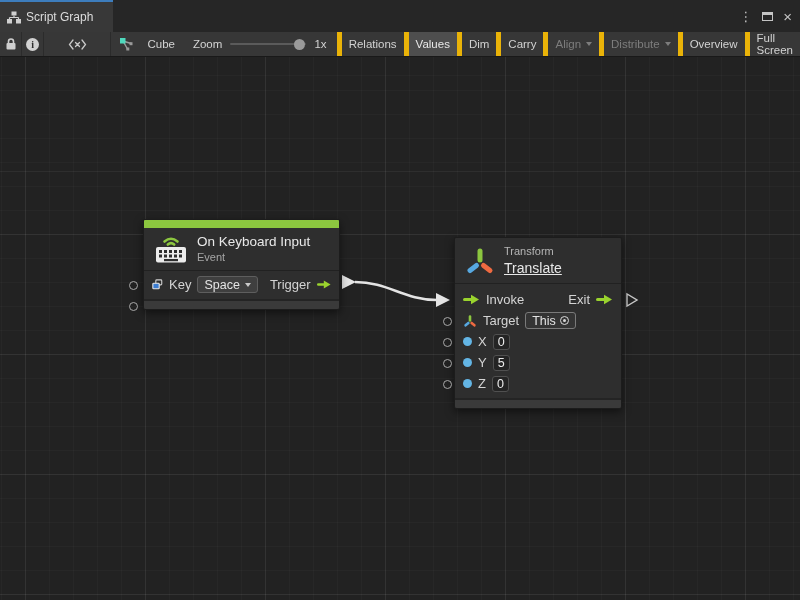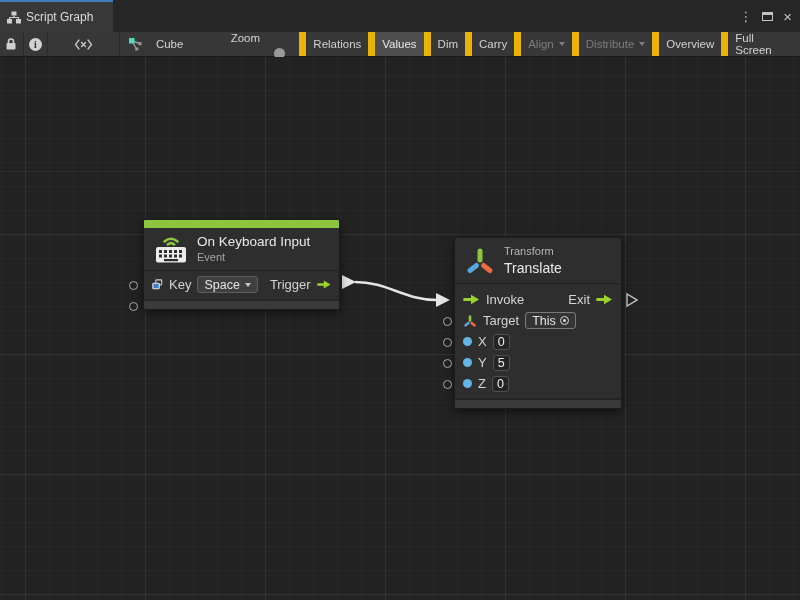--- a/index.html
+++ b/index.html
@@ -17,27 +17,27 @@
   .win-max { width:11px; height:9px; border:1px solid #c4c4c4; border-top:3px solid #c4c4c4; }
   .win-close { font-size:15px; line-height:1; }
 
   
   .toolbar { height:25px; background:#373737; border-bottom:1px solid #191919; display:flex; align-items:stretch; font-size:11.5px; flex:0 0 auto; }
   .tool-btn { display:flex; align-items:center; justify-content:center; padding:0 6px; border-right:1px solid #2b2b2b; color:#d2d2d2; cursor:default; }
   .tool-btn.icon-btn { width:24px; padding:0; }
   .tool-btn.wide { width:72px; }
   .tool-seg { display:flex; align-items:center; gap:14px; padding:0 8px; }
   .right-group { margin-left:auto; display:flex; align-items:stretch; }
-  .right-group .tool-btn { border-right:none; border-left:7px solid #eab308; padding:0 7px; }
+  .right-group .tool-btn { border-right:none; border-left:5px solid #eab308; padding:0 7px; }
   .tool-btn.active { background:#4e4e4e; color:#e8e8e8; }
   .tool-btn.disabled { color:#7d7d7d; }
   .caret-down { width:0; height:0; border-left:3.5px solid transparent; border-right:3.5px solid transparent; border-top:4px solid #c9c9c9; margin-left:5px; display:inline-block; }
   .tool-btn.disabled .caret-down { border-top-color:#7d7d7d; }
   .info-circle { width:13px; height:13px; border-radius:50%; background:#d2d2d2; color:#2e2e2e; font-size:10px; font-weight:bold; display:flex; align-items:center; justify-content:center; font-family:"Liberation Serif", serif; }
-  .zoom-ctl { display:flex; align-items:center; gap:8px; padding:0 10px; min-width:0;flex-direction:column; }
+  .zoom-ctl { display:flex; align-items:center; gap:8px; padding:0 10px; min-width:0; }
   .zoom-track { width:88px; height:2px; background:#5b5b5b; position:relative; border-radius:1px; }
   .zoom-handle { position:absolute; top:-4.5px; left:83%; width:11px; height:11px; border-radius:50%; background:#9a9a9a; }
 
   
   .canvas { position:relative; flex:1; background-color:#222222; overflow:hidden;
     background-image:
       repeating-linear-gradient(90deg, rgba(255,255,255,0.055) 0 1px, transparent 1px 120px),
       repeating-linear-gradient(0deg,  rgba(255,255,255,0.055) 0 1px, transparent 1px 120px),
       repeating-linear-gradient(90deg, rgba(255,255,255,0.022) 0 1px, transparent 1px 24px),
       repeating-linear-gradient(0deg,  rgba(255,255,255,0.022) 0 1px, transparent 1px 24px);
@@ -47,21 +47,21 @@
 
   
   .node { position:absolute; background:#2e2e2e; border:1px solid #1c1c1c; border-radius:2px; box-shadow:0 3px 9px rgba(0,0,0,0.5); }
   .colorbar { height:8px; background:#8cc63f; border-radius:1px 1px 0 0; }
   .node-header { display:flex; align-items:center; gap:9px; padding:0 10px; border-bottom:1px solid #212121; }
   .event-node .node-header { height:43px; }
   .unit-node .node-header { height:46px; }
   .node-title { font-size:13.5px; color:#e8e8e8; line-height:1.25; }
   .node-subtitle { font-size:11px; color:#a6a6a6; line-height:1.25; }
   .node-category { font-size:11px; color:#b5b5b5; line-height:1.3; }
-  .unit-title { font-size:14px; color:#e8e8e8; line-height:1.3; }
+  .unit-title { font-size:14px; color:#e8e8e8; line-height:1.3;text-decoration:underline; }
   .node-rows { padding:3px 0 4px 0; }
   .unit-node .node-rows { padding-top:5px; }
   .node-row { height:21px; display:flex; align-items:center; gap:6px; padding:0 8px; }
   .port-label { font-size:13px; color:#d4d4d4; }
   .row-spacer { flex:1; }
   .node-footer { height:10px; background:#3a3a3a; border-top:2px solid #242424; border-radius:0 0 2px 2px; }
 
   .dropdown { display:inline-flex; align-items:center; background:#3f3f3f; border:1px solid #5e5e5e; border-radius:3px; height:17px; padding:0 6px; font-size:12.5px; color:#e4e4e4; font-family:inherit; cursor:default; }
   .value-field { display:inline-flex; align-items:center; justify-content:center; background:#242424; border:1px solid #505050; border-radius:3px; height:16px; min-width:16px; padding:0 4px; font-size:12.5px; color:#ececec; }
   .this-btn { display:inline-flex; align-items:center; gap:4px; background:#343434; border:1px solid #7a7a7a; border-radius:3px; height:17px; padding:0 6px; font-size:12.5px; color:#e4e4e4; cursor:default; }

